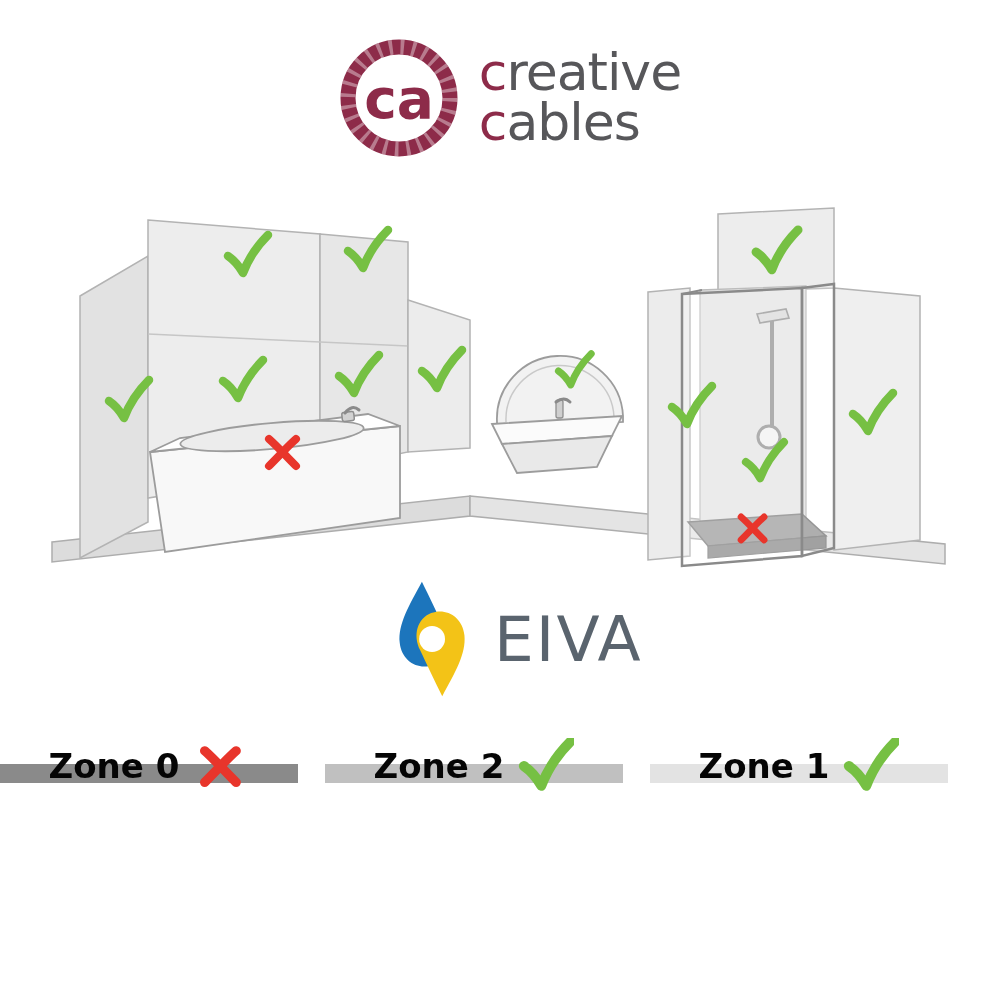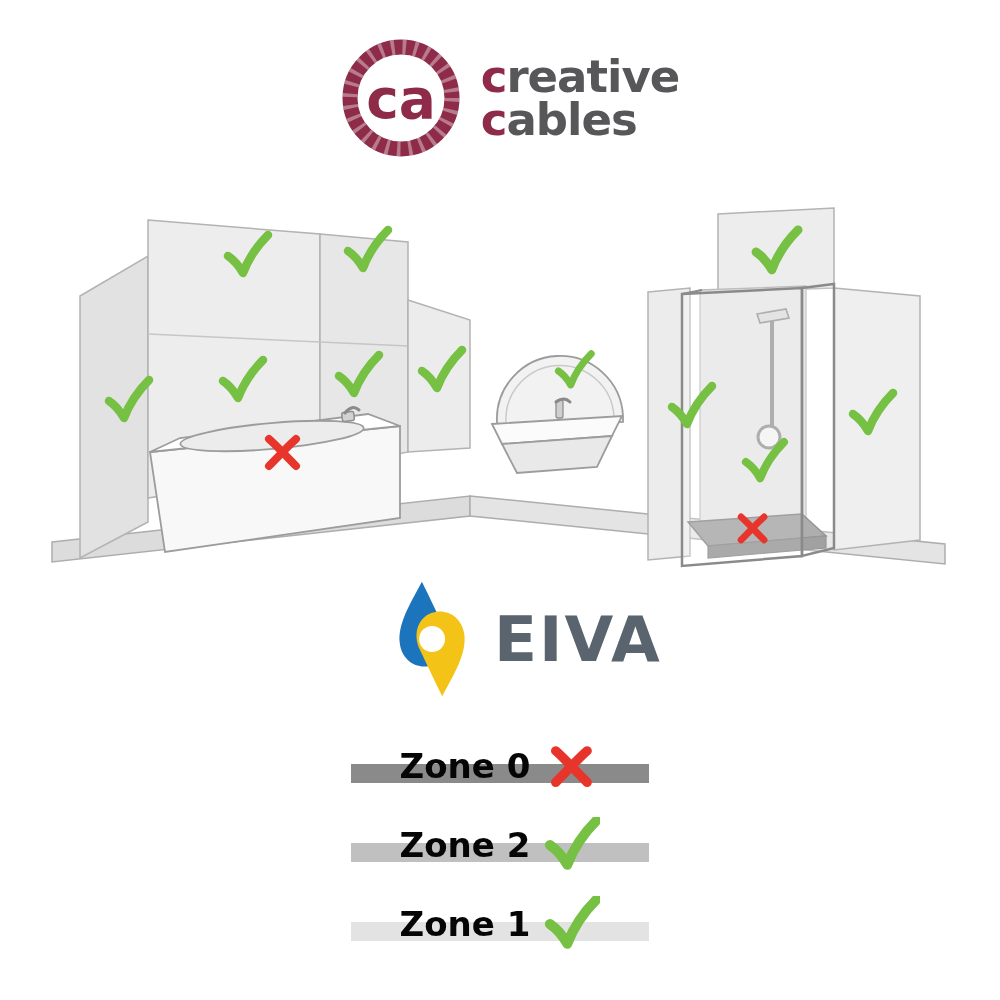--- a/index.html
+++ b/index.html
@@ -3,30 +3,30 @@
 <meta charset="utf-8">
 <style>
   html,body{margin:0;padding:0;background:#ffffff;}
   .page{
     position:relative;width:1000px;height:1000px;margin:0 auto;background:#ffffff;
     overflow:hidden;font-family:"DejaVu Sans","Liberation Sans",sans-serif;
   }
   
   .brand{position:absolute;top:34px;left:8px;width:100%;display:flex;justify-content:center;align-items:center;gap:16px;}
   .brand-ring svg{display:block;}
-  .wordmark{font-size:45px;font-weight:bold;line-height:0.96;letter-spacing:-1px;color:#57575a;}
+  .wordmark{font-size:52px;font-weight:normal;line-height:0.96;letter-spacing:-1px;color:#57575a;}
   .wordmark .accent{color:#8d2b49;}
   
   .illustration{position:absolute;left:0;top:0;width:1000px;height:1000px;pointer-events:none;}
   
   .eiva{position:absolute;left:388px;top:578px;display:flex;align-items:center;gap:16px;}
   .eiva-icon svg{display:block;}
-  .eiva-name{font-size:63px;font-weight:bold;color:#5a646e;letter-spacing:2px;}
+  .eiva-name{font-size:63px;font-weight:normal;color:#5a646e;letter-spacing:2px;}
   
-  .zones{position:absolute;left:0;top:734px;width:100%;display:flex;flex-direction:column;align-items:center;gap:27px;}
+  .zones{position:absolute;left:0;top:734px;width:100%;display:flex;flex-direction:row;align-items:center;gap:27px;}
   .zone-row{position:relative;width:298px;height:52px;}
   .zone-bar{position:absolute;left:0;right:0;bottom:3px;height:19px;background:#cccccc;}
   .zone-content{position:absolute;inset:0;display:flex;align-items:flex-end;justify-content:center;gap:14px;}
   .zone-label{position:relative;font-size:34px;font-weight:bold;color:#050505;line-height:1;padding-bottom:3px;}
   .zone-mark{width:56px;height:56px;margin-bottom:-8px;position:relative;}
 </style>
 </head>
 <body>
 
 <div class="page">

